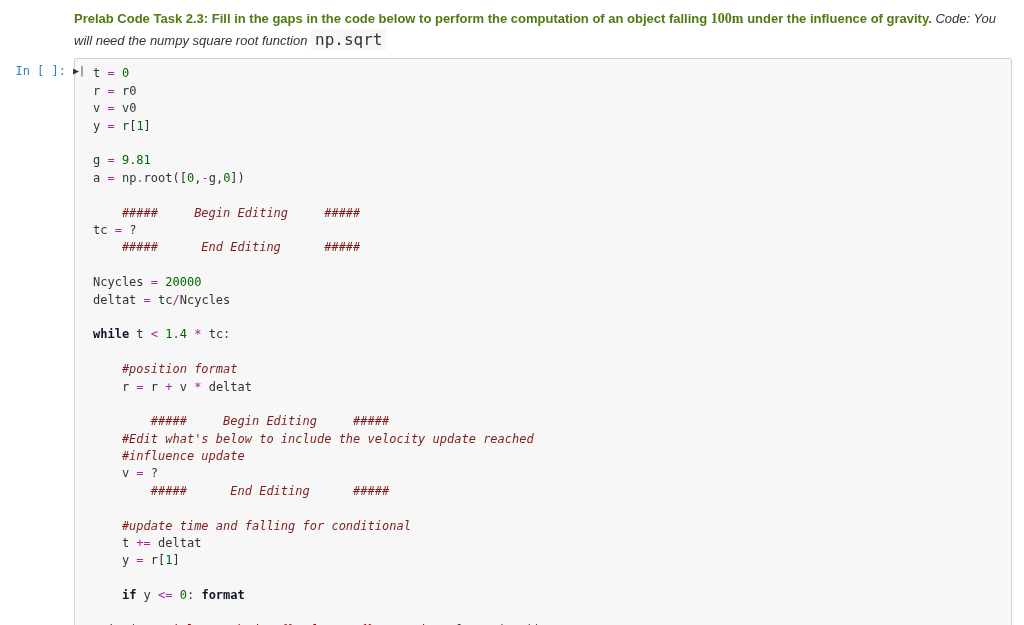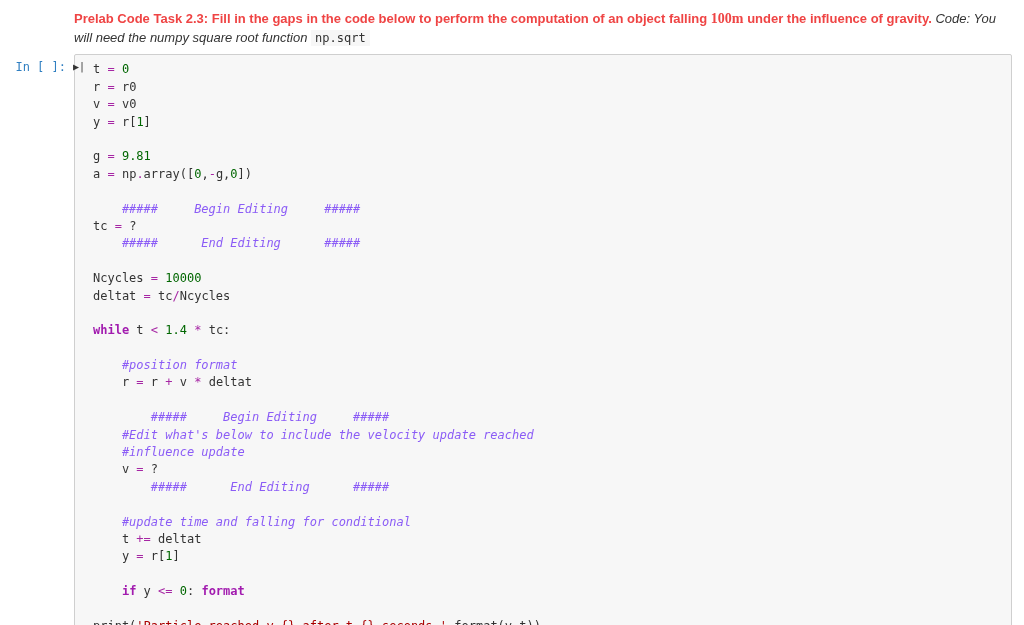--- a/index.html
+++ b/index.html
@@ -14,32 +14,32 @@
     padding: 8px 12px;
   }
   .text-cell {
     margin-left: 62px;
     margin-right: 10px;
     padding: 2px 0 6px 0;
     font-size: 13px;
     line-height: 1.35;
   }
   .task-title {
-    color: #ef4444;
+    color: #4d7c0f;
     font-weight: bold;
   }
   .task-note {
     font-style: italic;
   }
   .mono-inline {
     font-family: Menlo, Consolas, "DejaVu Sans Mono", monospace;
     background: #f7f7f7;
     padding: 1px 4px;
     font-style: normal;
-    font-size: 12px;
+    font-size: 16px;
   }
   .math-inline {
     font-family: "Times New Roman", serif;
     font-size: 14px;
   }
   .code-cell {
     display: flex;
     align-items: stretch;
     margin: 2px 0 10px 0;
   }
@@ -73,22 +73,22 @@
     margin: 0;
     font-family: Menlo, Consolas, "DejaVu Sans Mono", monospace;
     font-size: 12px;
     line-height: 1.45;
     white-space: pre;
     color: #333;
     padding-left: 10px;
   }
   .tok-op   { color: #a626a4; }
   .tok-num  { color: #006600; }
-  .tok-kw   { color: #a21caf; font-weight: bold; }
-  .tok-cmt  { color: #8b5cf6; font-style: italic; }
+  .tok-kw   { color: #0f172a; font-weight: bold; }
+  .tok-cmt  { color: #7f1d1d; font-style: italic; }
   .tok-str  { color: #a00; }
 </style>
 </head>
 <body>
 
 <div class="notebook">
 
   <div class="text-cell">
     <span class="task-title">
       <span>Prelab Code Task 2.3: Fill in the gaps in the code below to perform the computation of an object falling </span><span class="math-inline">100m</span><span> under the influence of gravity.</span>
@@ -101,27 +101,27 @@
   <div class="code-cell">
     <div class="prompt-col">In [ ]:</div>
     <div class="input-area">
       <span class="run-glyph">▶|</span>
 <pre class="code"><span>t </span><span class="tok-op">=</span><span> </span><span class="tok-num">0</span>
 <span>r </span><span class="tok-op">=</span><span> r0</span>
 <span>v </span><span class="tok-op">=</span><span> v0</span>
 <span>y </span><span class="tok-op">=</span><span> r[</span><span class="tok-num">1</span><span>]</span>
 
 <span>g </span><span class="tok-op">=</span><span> </span><span class="tok-num">9.81</span>
-<span>a </span><span class="tok-op">=</span><span> np</span><span class="tok-op">.</span><span>array([</span><span class="tok-num">0</span><span>,</span><span class="tok-op">-</span><span>g,</span><span class="tok-num">0</span><span>])</span>
+<span>a </span><span class="tok-op">=</span><span> np</span><span class="tok-op">.</span><span>root([</span><span class="tok-num">0</span><span>,</span><span class="tok-op">-</span><span>g,</span><span class="tok-num">0</span><span>])</span>
 
 <span class="tok-cmt">    #####     Begin Editing     #####</span>
 <span>tc </span><span class="tok-op">=</span><span> </span><span>?</span>
 <span class="tok-cmt">    #####      End Editing      #####</span>
 
-<span>Ncycles </span><span class="tok-op">=</span><span> </span><span class="tok-num">10000</span>
+<span>Ncycles </span><span class="tok-op">=</span><span> </span><span class="tok-num">20000</span>
 <span>deltat </span><span class="tok-op">=</span><span> tc</span><span class="tok-op">/</span><span>Ncycles</span>
 
 <span class="tok-kw">while</span><span> t </span><span class="tok-op">&lt;</span><span> </span><span class="tok-num">1.4</span><span> </span><span class="tok-op">*</span><span> tc:</span>
 
 <span class="tok-cmt">    #position format</span>
 <span>    r </span><span class="tok-op">=</span><span> r </span><span class="tok-op">+</span><span> v </span><span class="tok-op">*</span><span> deltat</span>
 
 <span class="tok-cmt">        #####     Begin Editing     #####</span>
 <span class="tok-cmt">    #Edit what's below to include the velocity update reached</span>
 <span class="tok-cmt">    #influence update</span>

